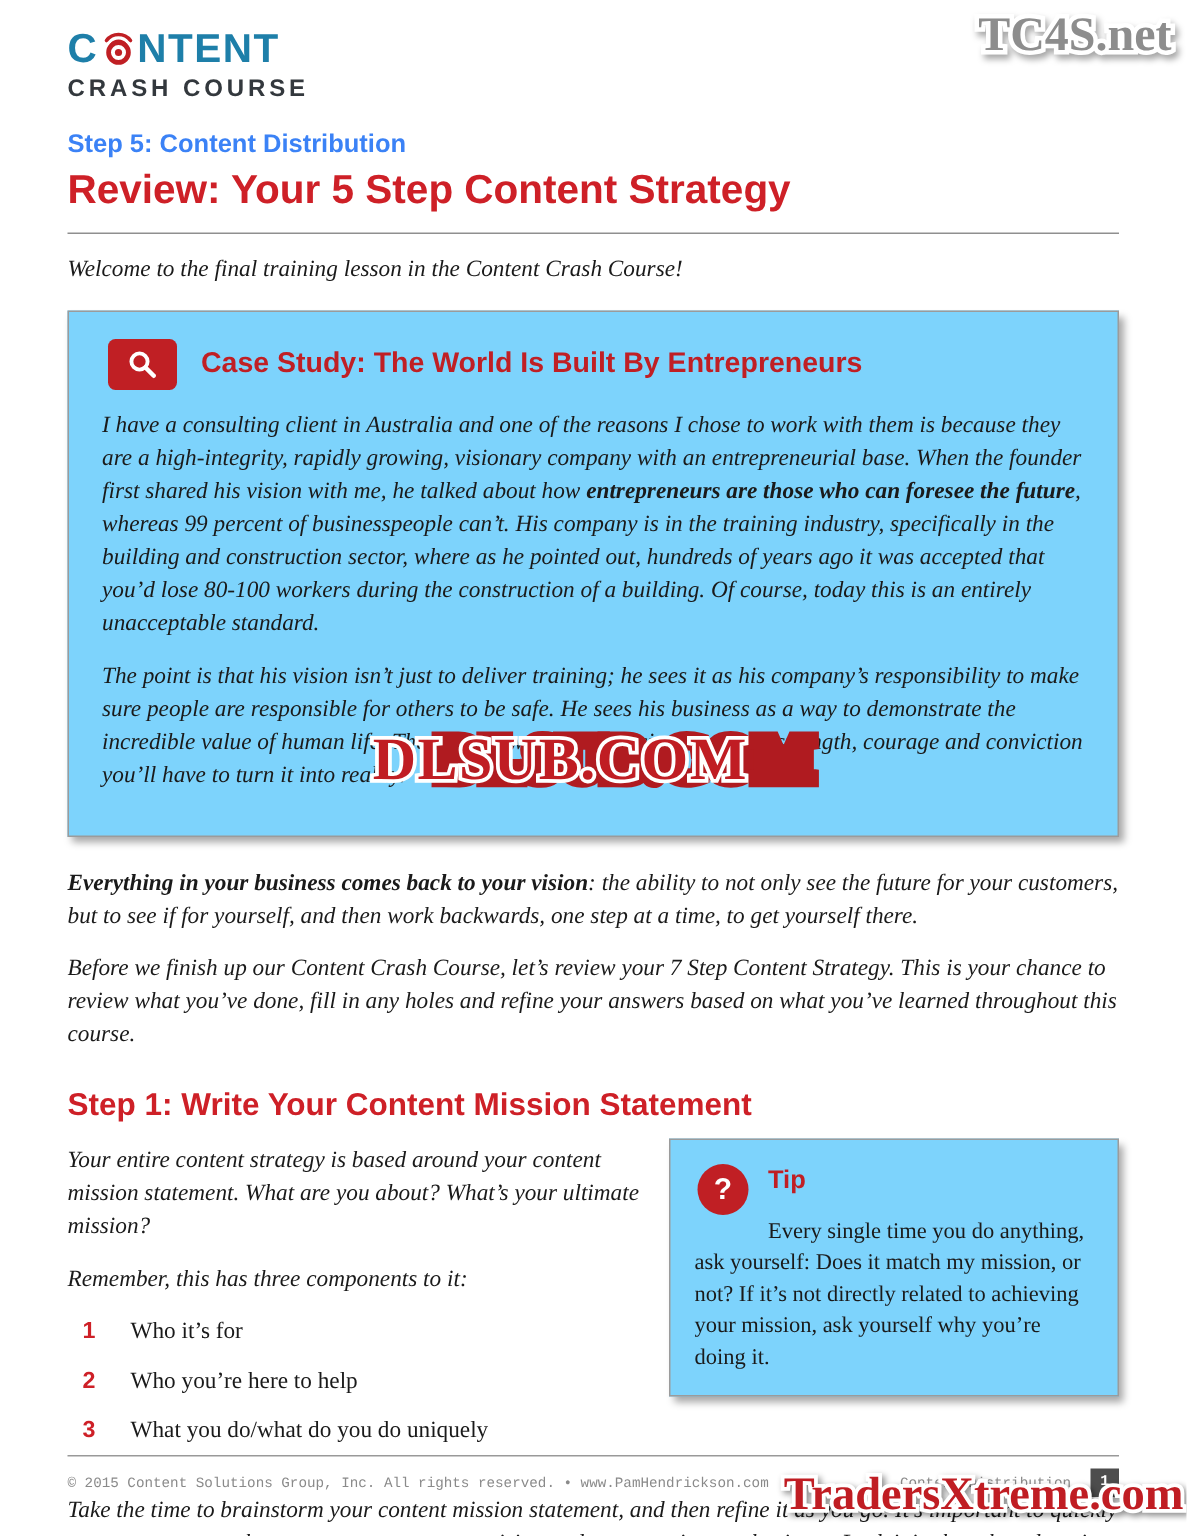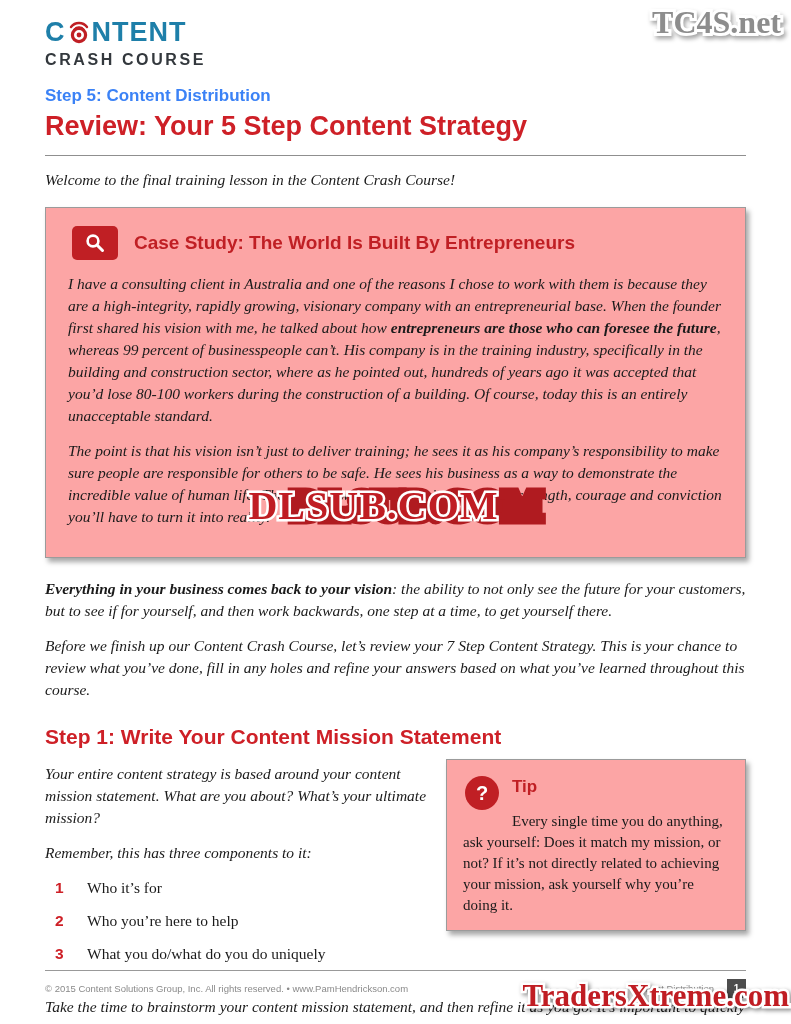--- a/index.html
+++ b/index.html
@@ -38,21 +38,21 @@
 
   
   .step-label { margin-top: 18px; font-family: "Liberation Sans", sans-serif; font-weight: bold;
                 font-size: 17px; color: #3b82f6; }
   .page-title { margin-top: 5px; font-family: "Liberation Sans", sans-serif; font-weight: bold;
                 font-size: 27px; color: #CE2027; }
   .rule { border-top: 1px solid #8f8f8f; margin: 13px 0 12px 0; }
   p.body { font-size: 15.5px; line-height: 1.42; margin: 13px 0; font-style: italic; }
 
   
-  .graybox { background: #fca5a5; border: 1px solid #9b9b9b;
+  .graybox { background: #7dd3fc; border: 1px solid #9b9b9b;
              box-shadow: 3px 4px 5px rgba(0,0,0,0.35); }
   .case-box { margin-top: 16px; padding: 16px 22px 16px 22px; }
   .case-header { display: flex; align-items: center; gap: 16px; margin: 2px 0 6px 4px; }
   .case-icon { width: 46px; height: 34px; background: #C01F24; border-radius: 5px;
                display: flex; align-items: center; justify-content: center; flex: 0 0 auto; }
   .case-title { font-family: "Liberation Sans", sans-serif; font-weight: bold; font-size: 19px;
                 color: #C01F24; }
 
   
   .step1-heading { margin: 24px 0 4px 0; font-family: "Liberation Sans", sans-serif;
@@ -71,21 +71,21 @@
   .num-list { margin: 6px 0 0 10px; }
   .num-row { display: flex; margin: 15px 0; align-items: baseline; }
   .num-row .num { font-family: "Liberation Sans", sans-serif; font-weight: bold; font-size: 15.5px;
                   color: #CE2027; width: 32px; flex: 0 0 32px; }
   .num-row .txt { font-size: 15.5px; }
 
   
   .footer { position: absolute; left: 45px; right: 45px; bottom: 26px;
             border-top: 1px solid #999999; padding-top: 8px;
             display: flex; justify-content: space-between; align-items: center;
-            font-family: Liberation Sans, sans-serif; font-size: 9.5px; color: #8a8a8a; }
+            font-family: Liberation Mono, monospace; font-size: 9.5px; color: #8a8a8a; }
   .footer-right { display: flex; align-items: center; gap: 13px; }
   .page-box { width: 19px; height: 19px; background: #4d4d4d; color: #ffffff;
               font-weight: bold; font-size: 10px; display: flex; align-items: center;
               justify-content: center; }
 
   strong { font-weight: bold; }
 </style>
 </head>
 <body>
 

